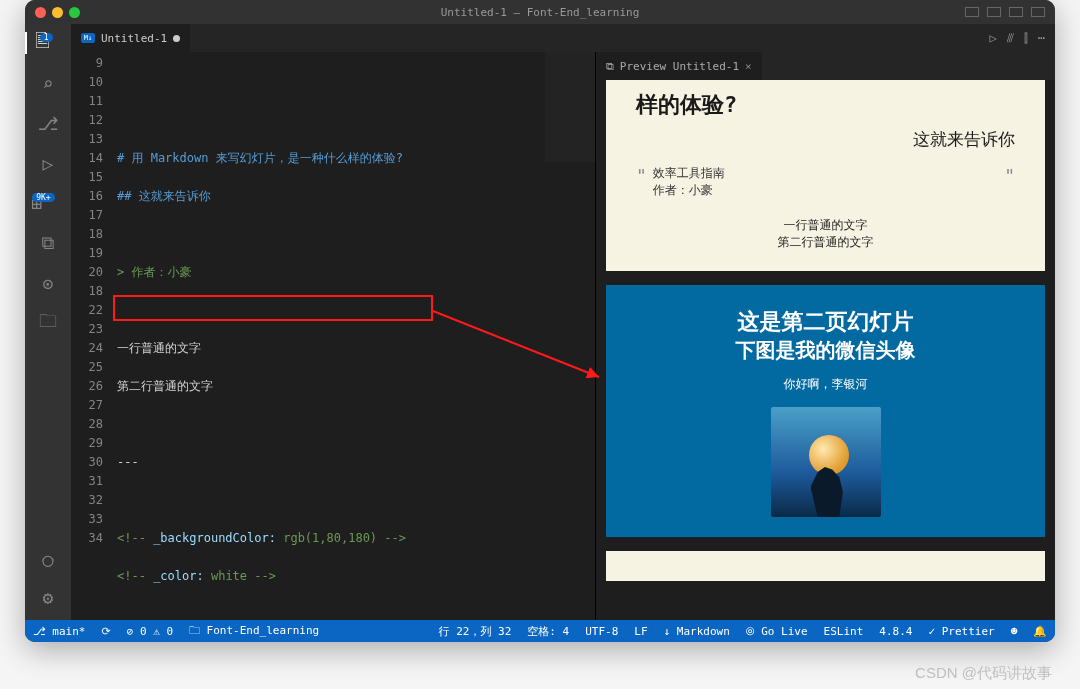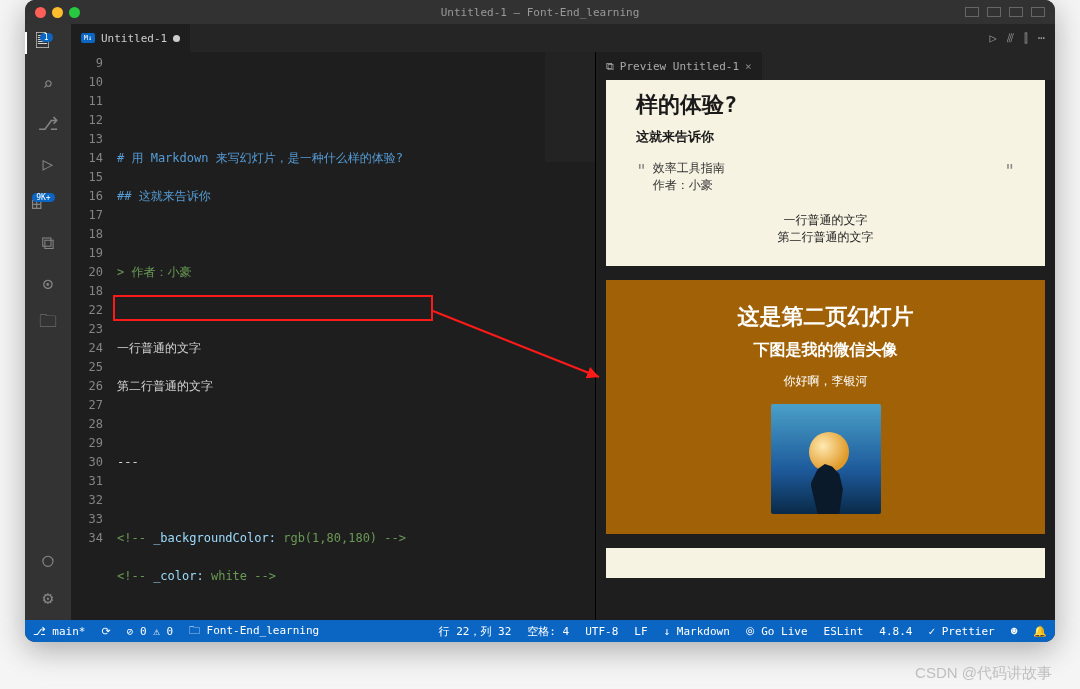--- a/index.html
+++ b/index.html
@@ -31,27 +31,27 @@
 .c-green{color:#6a9955}.c-blue{color:#569cd6}.c-attr{color:#9cdcfe}.c-white{color:#d4d4d4}
 .redbox{position:absolute;border:2px solid #ff1a1a;pointer-events:none}
 .arrow{position:absolute;pointer-events:none}
 .minimap{position:absolute;right:0;top:0;width:50px;height:110px;background:#252525;opacity:.7}
 .preview-pane{width:460px;background:#1e1e1e;display:flex;flex-direction:column;border-left:1px solid #000}
 .preview-tabs{height:28px;background:#252526;display:flex;align-items:center;font-size:11px;color:#aaa}
 .preview-body{flex:1;overflow:hidden;padding:0 10px;background:#1e1e1e}
 .slide{margin:0 0 14px 0;width:100%;color:#1a1a1a;font-family:sans-serif}
 .slide1{background:#f7f3e3;padding:10px 30px 20px;font-size:13px}
 .slide1 h1{font-size:22px;text-align:left;color:#1a1a1a;font-weight:700}
-.slide1 h2{font-size:13px;text-align:left;color:#1a1a1a;margin-top:8px;font-weight:700}
+.slide1 h2{font-size:17px;text-align:right;color:#1a1a1a;margin-top:8px;font-weight:400}
 .slide1 .quote{margin-top:14px;font-size:12px;color:#333;display:flex;justify-content:space-between}
 .slide1 .quote .qmark{color:#888;font-size:18px}
 .slide1 .center{text-align:center;margin-top:18px;font-size:12px}
-.slide2{background:#a16207;color:#fff;padding:22px 20px 20px;text-align:center}
+.slide2{background:#0369a1;color:#fff;padding:22px 20px 20px;text-align:center}
 .slide2 h1{font-size:22px;font-weight:700}
-.slide2 h2{font-size:16px;font-weight:700;margin-top:8px}
+.slide2 h2{font-size:20px;font-weight:700;margin-top:0}
 .slide2 p{font-size:12px;margin-top:12px}
 .slide2 .img{width:110px;height:110px;margin:14px auto 0;background:linear-gradient(180deg,#4aa0c8 0%,#1d5a9b 60%,#0a2a48 100%);position:relative;border-radius:2px;overflow:hidden}
 .slide2 .moon{position:absolute;width:40px;height:40px;border-radius:50%;background:radial-gradient(circle at 35% 35%,#ffe9b0,#e09a2a 70%);left:38px;top:28px}
 .slide2 .hand{position:absolute;width:36px;height:50px;background:#0a1a2a;bottom:0;left:40px;clip-path:polygon(20% 100%,0 40%,20% 10%,40% 0,60% 5%,80% 20%,90% 50%,80% 100%)}
 .slide3{background:#f7f3e3;height:30px}
 .statusbar{height:22px;background:#0b66c3;color:#fff;display:flex;align-items:center;font-size:11px;padding:0 8px;gap:16px}
 .statusbar .sp{flex:1}
 .statusbar span{display:inline-flex;align-items:center;gap:3px}
 .watermark{position:absolute;right:28px;bottom:6px;font-size:15px;color:#bfbfbf;font-family:sans-serif}
 </style>

